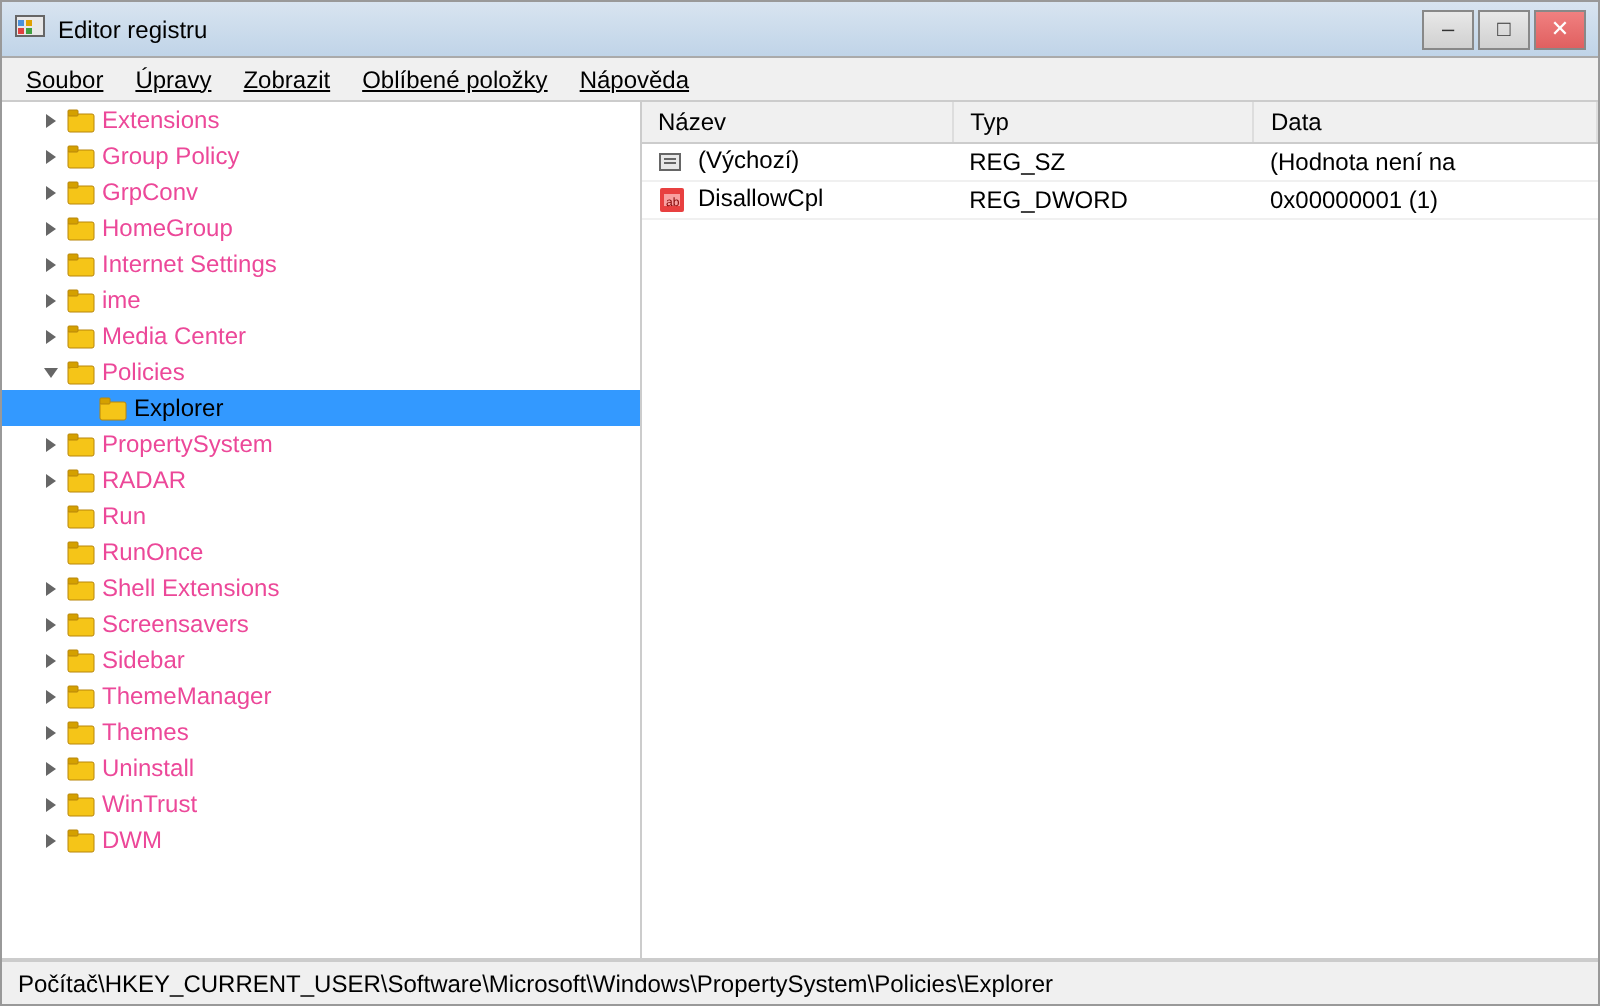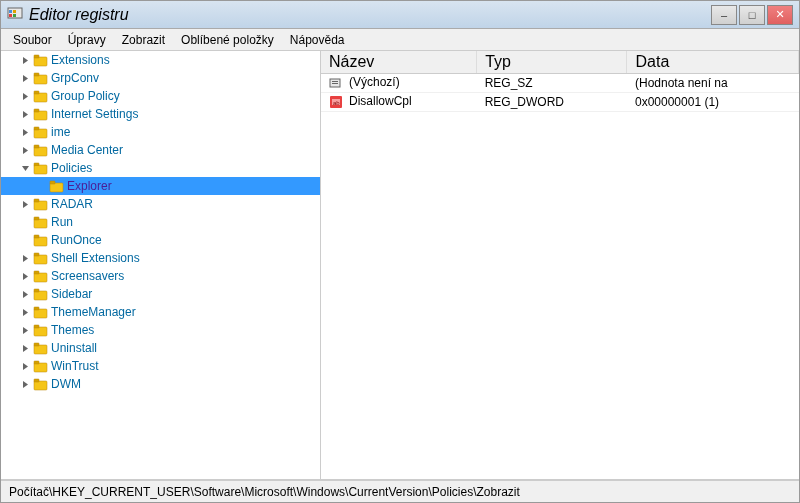--- a/index.html
+++ b/index.html
@@ -29,24 +29,23 @@
       flex-shrink: 0;
     }
     .title-bar-icon {
       width: 16px;
       height: 16px;
       margin-right: 6px;
       flex-shrink: 0;
     }
     .title-bar-text {
       flex: 1;
-      font-size: 16px;
+      font-size: 12px;
       font-weight: normal;
       color: #000;
-      font-style: italic;
     }
     .title-bar-buttons {
       display: flex;
       gap: 2px;
     }
     .title-btn {
       width: 26px;
       height: 20px;
       border: 1px solid #888;
       background: linear-gradient(to bottom, #e8e8e8, #d0d0d0);
@@ -59,20 +58,21 @@
     }
     .title-btn.close { background: linear-gradient(to bottom, #f08080, #e06060); color: white; }
     .menu-bar {
       background: #f0f0f0;
       height: 22px;
       display: flex;
       align-items: center;
       padding: 0 4px;
       border-bottom: 1px solid #ccc;
       flex-shrink: 0;
+      text-decoration: underline;
     }
     .menu-item {
       padding: 2px 8px;
       cursor: pointer;
       font-size: 12px;
     }
     .content-area {
       display: flex;
       flex: 1;
       overflow: hidden;
@@ -93,54 +93,54 @@
     }
     .tree-item {
       display: flex;
       align-items: center;
       height: 18px;
       padding-right: 4px;
       cursor: pointer;
       white-space: nowrap;
     }
     .tree-item.selected { background: #3399ff; color: white; }
-    .tree-item.selected .item-label { color: #4c1d95; }
+    .tree-item.selected .item-label { color: #000000; }
     .tree-expander {
       width: 16px;
       height: 16px;
       display: flex;
       align-items: center;
       justify-content: center;
       flex-shrink: 0;
       color: #666;
       font-size: 9px;
     }
     .tree-icon {
       width: 16px;
       height: 16px;
       margin-right: 2px;
       flex-shrink: 0;
     }
     .item-label {
       font-size: 12px;
-      color: #0369a1;
+      color: #ec4899;
     }
     
     .reg-table {
       width: 100%;
       border-collapse: collapse;
     }
     .reg-table th {
       background: #f0f0f0;
       border-bottom: 1px solid #ccc;
       border-right: 1px solid #ddd;
       padding: 2px 8px;
       text-align: left;
       font-weight: normal;
-      font-size: 16px;
+      font-size: 12px;
       height: 20px;
       cursor: pointer;
     }
     .reg-table td {
       padding: 1px 8px;
       font-size: 12px;
       border-bottom: 1px solid #f0f0f0;
       height: 18px;
     }
     .status-bar {
@@ -215,35 +215,49 @@
             <span class="tree-expander">
               <svg width="9" height="9" viewBox="0 0 9 9">
                 <polygon points="2,1 7,4.5 2,8" fill="#666"></polygon>
               </svg>
             </span>
             <span class="tree-icon"><svg class="folder-svg" viewBox="0 0 16 16">
     <rect x="1" y="5" width="13" height="9" rx="1" fill="#f5c518" stroke="#b8860b" stroke-width="0.5"></rect>
     <rect x="1" y="3" width="5" height="3" rx="0.5" fill="#d4a000" stroke="#b8860b" stroke-width="0.5"></rect>
 
   </svg></span>
+            <span class="item-label">Group Policy</span>
+          </div>
+          <div class="tree-item">
+            <span style="display:inline-block;width:16px;"></span>
+            <span class="tree-expander">
+              <svg width="9" height="9" viewBox="0 0 9 9">
+                <polygon points="2,1 7,4.5 2,8" fill="#666"></polygon>
+              </svg>
+            </span>
+            <span class="tree-icon"><svg class="folder-svg" viewBox="0 0 16 16">
+    <rect x="1" y="5" width="13" height="9" rx="1" fill="#f5c518" stroke="#b8860b" stroke-width="0.5"></rect>
+    <rect x="1" y="3" width="5" height="3" rx="0.5" fill="#d4a000" stroke="#b8860b" stroke-width="0.5"></rect>
+
+  </svg></span>
             <span class="item-label">GrpConv</span>
           </div>
           <div class="tree-item">
             <span style="display:inline-block;width:16px;"></span>
             <span class="tree-expander">
               <svg width="9" height="9" viewBox="0 0 9 9">
                 <polygon points="2,1 7,4.5 2,8" fill="#666"></polygon>
               </svg>
             </span>
             <span class="tree-icon"><svg class="folder-svg" viewBox="0 0 16 16">
     <rect x="1" y="5" width="13" height="9" rx="1" fill="#f5c518" stroke="#b8860b" stroke-width="0.5"></rect>
     <rect x="1" y="3" width="5" height="3" rx="0.5" fill="#d4a000" stroke="#b8860b" stroke-width="0.5"></rect>
 
   </svg></span>
-            <span class="item-label">Group Policy</span>
+            <span class="item-label">HomeGroup</span>
           </div>
           <div class="tree-item">
             <span style="display:inline-block;width:16px;"></span>
             <span class="tree-expander">
               <svg width="9" height="9" viewBox="0 0 9 9">
                 <polygon points="2,1 7,4.5 2,8" fill="#666"></polygon>
               </svg>
             </span>
             <span class="tree-icon"><svg class="folder-svg" viewBox="0 0 16 16">
     <rect x="1" y="5" width="13" height="9" rx="1" fill="#f5c518" stroke="#b8860b" stroke-width="0.5"></rect>
@@ -296,20 +310,34 @@
           </div>
           <div class="tree-item selected">
             <span style="display:inline-block;width:32px;"></span>
             <span class="tree-expander"></span>
             <span class="tree-icon"><svg class="folder-svg" viewBox="0 0 16 16">
     <rect x="1" y="5" width="13" height="9" rx="1" fill="#f5c518" stroke="#b8860b" stroke-width="0.5"></rect>
     <rect x="1" y="3" width="5" height="3" rx="0.5" fill="#d4a000" stroke="#b8860b" stroke-width="0.5"></rect>
 
   </svg></span>
             <span class="item-label">Explorer</span>
+          </div>
+          <div class="tree-item">
+            <span style="display:inline-block;width:16px;"></span>
+            <span class="tree-expander">
+              <svg width="9" height="9" viewBox="0 0 9 9">
+                <polygon points="2,1 7,4.5 2,8" fill="#666"></polygon>
+              </svg>
+            </span>
+            <span class="tree-icon"><svg class="folder-svg" viewBox="0 0 16 16">
+    <rect x="1" y="5" width="13" height="9" rx="1" fill="#f5c518" stroke="#b8860b" stroke-width="0.5"></rect>
+    <rect x="1" y="3" width="5" height="3" rx="0.5" fill="#d4a000" stroke="#b8860b" stroke-width="0.5"></rect>
+
+  </svg></span>
+            <span class="item-label">PropertySystem</span>
           </div>
           <div class="tree-item">
             <span style="display:inline-block;width:16px;"></span>
             <span class="tree-expander">
               <svg width="9" height="9" viewBox="0 0 9 9">
                 <polygon points="2,1 7,4.5 2,8" fill="#666"></polygon>
               </svg>
             </span>
             <span class="tree-icon"><svg class="folder-svg" viewBox="0 0 16 16">
     <rect x="1" y="5" width="13" height="9" rx="1" fill="#f5c518" stroke="#b8860b" stroke-width="0.5"></rect>
@@ -480,15 +508,15 @@
                 </svg><span>DisallowCpl</span></td>
     <td>REG_DWORD</td>
     <td>0x00000001 (1)</td>
   </tr>
           </tbody>
       </table>
     </div>
   </div>
 
   <div class="status-bar">
-    <span>Počítač\HKEY_CURRENT_USER\Software\Microsoft\Windows\CurrentVersion\Policies\Zobrazit</span>
+    <span>Počítač\HKEY_CURRENT_USER\Software\Microsoft\Windows\PropertySystem\Policies\Explorer</span>
   </div>
 </div>
 
 </body></html>

